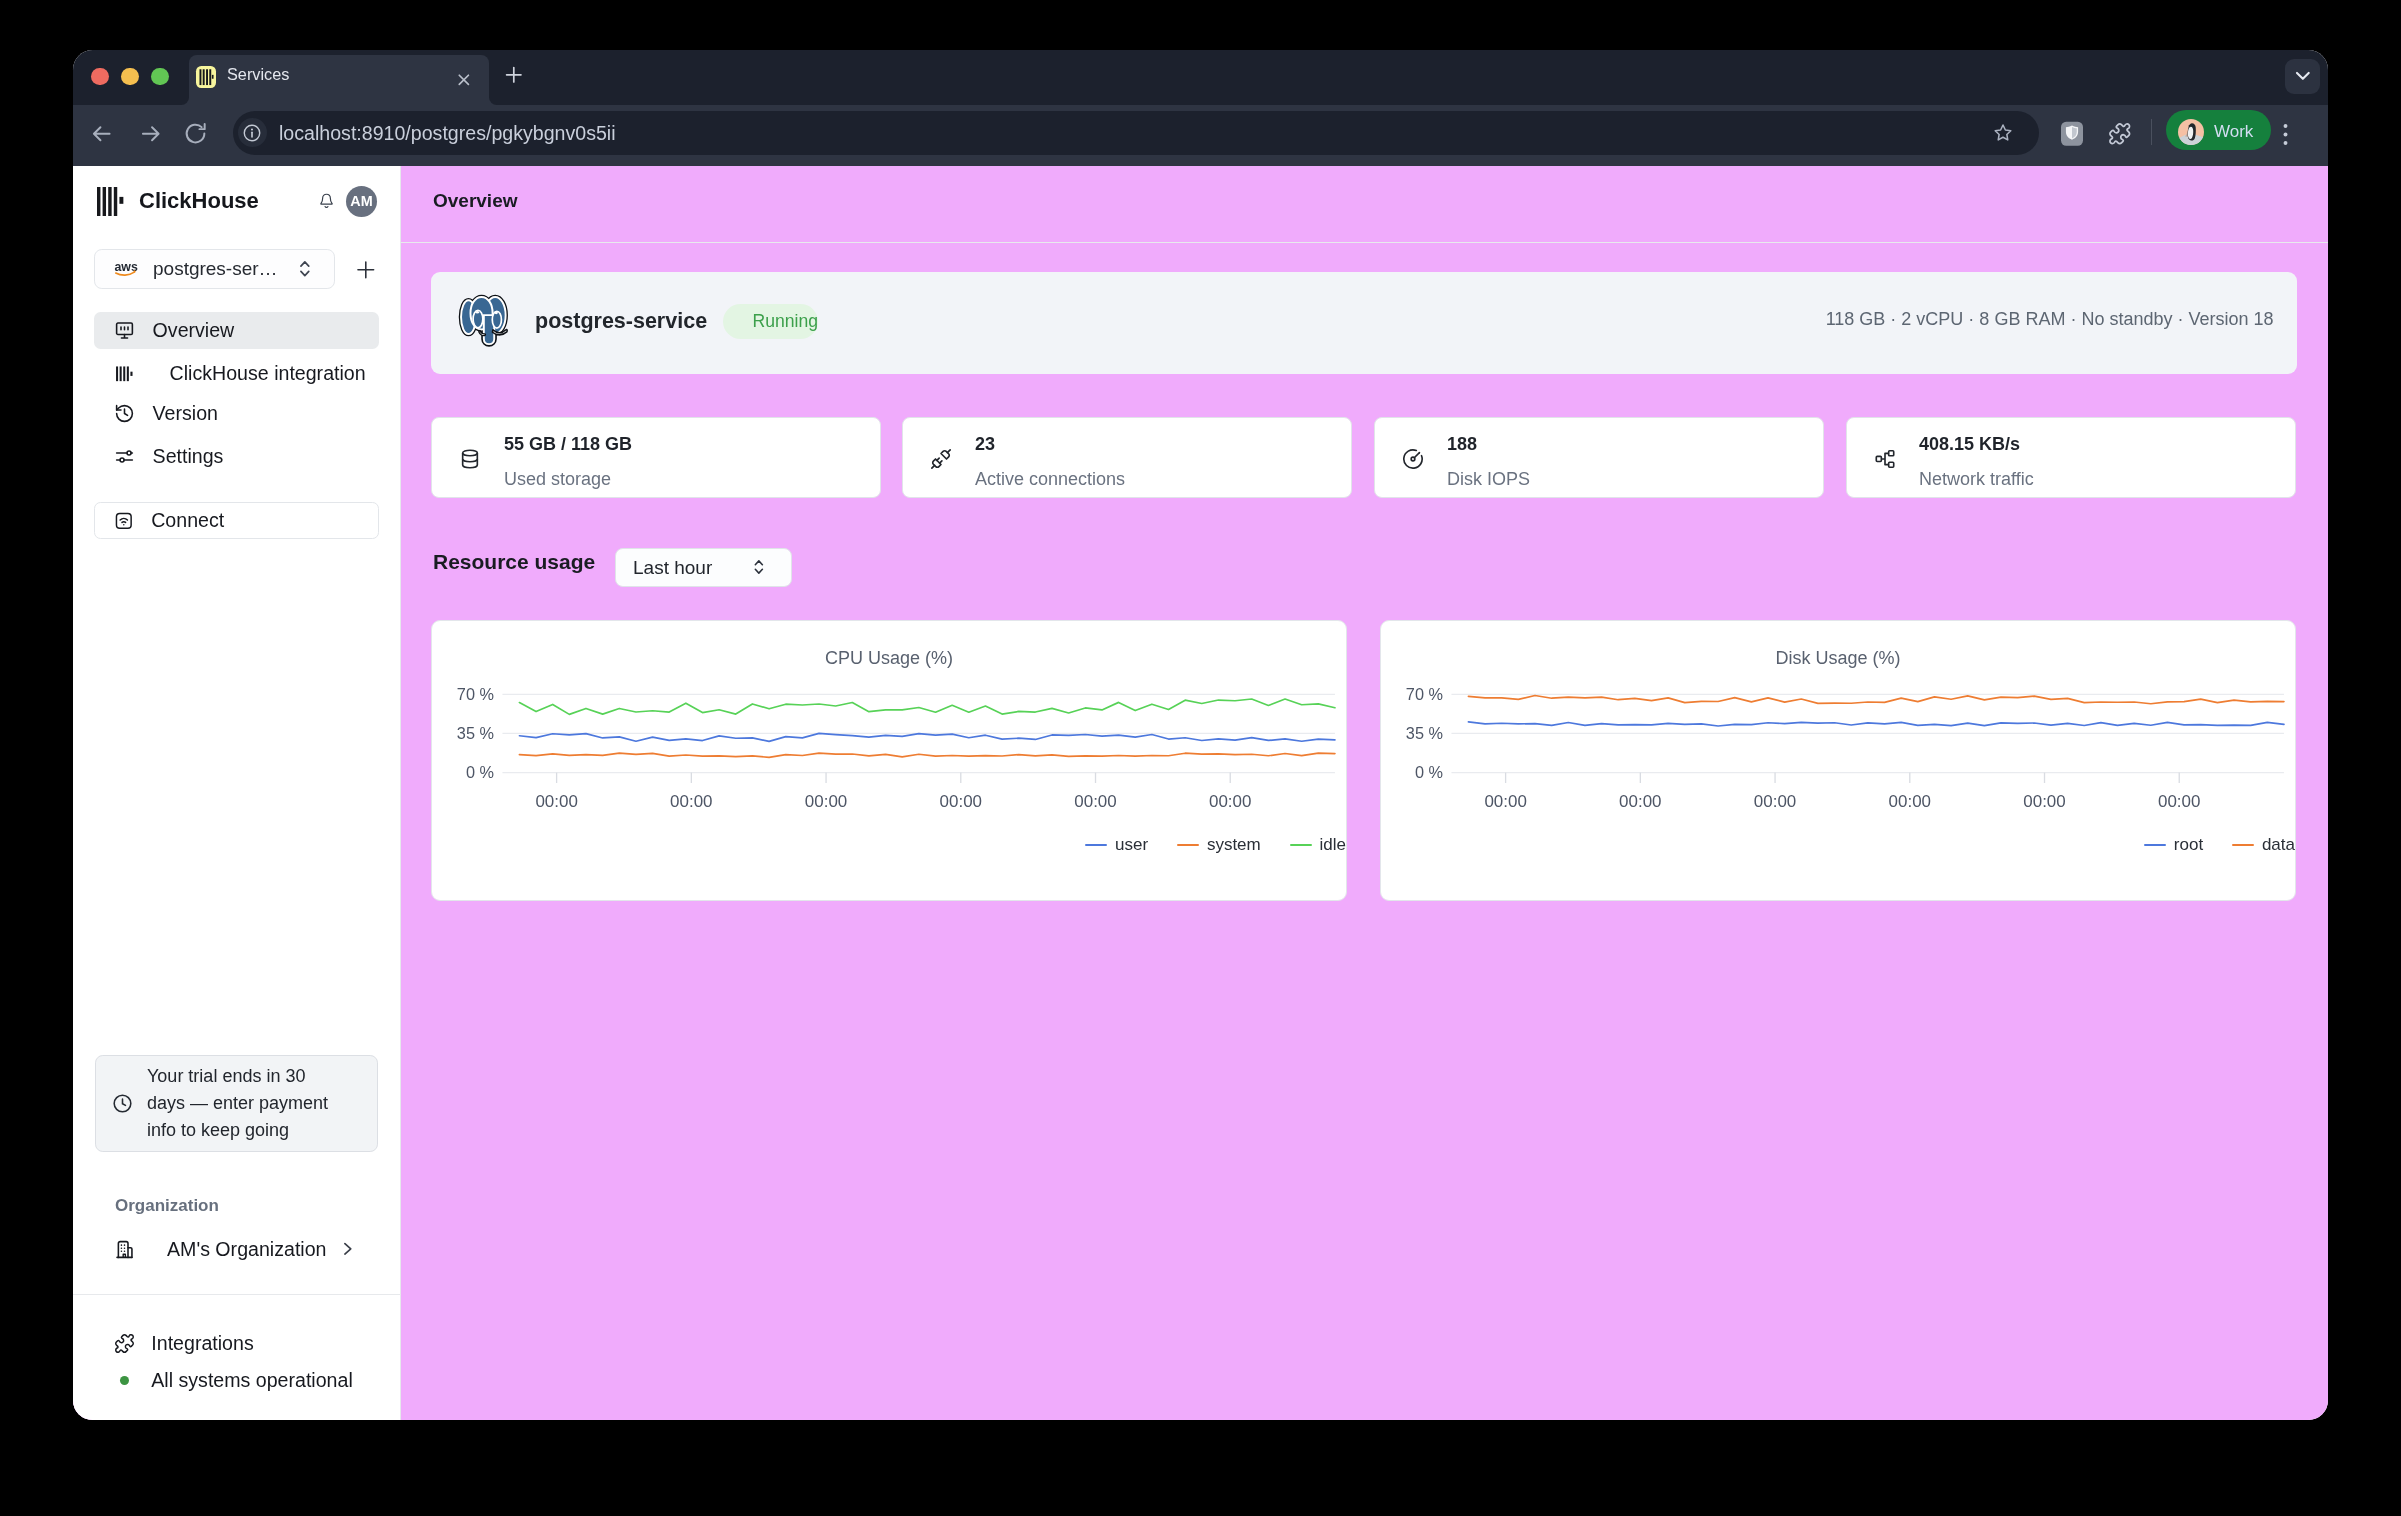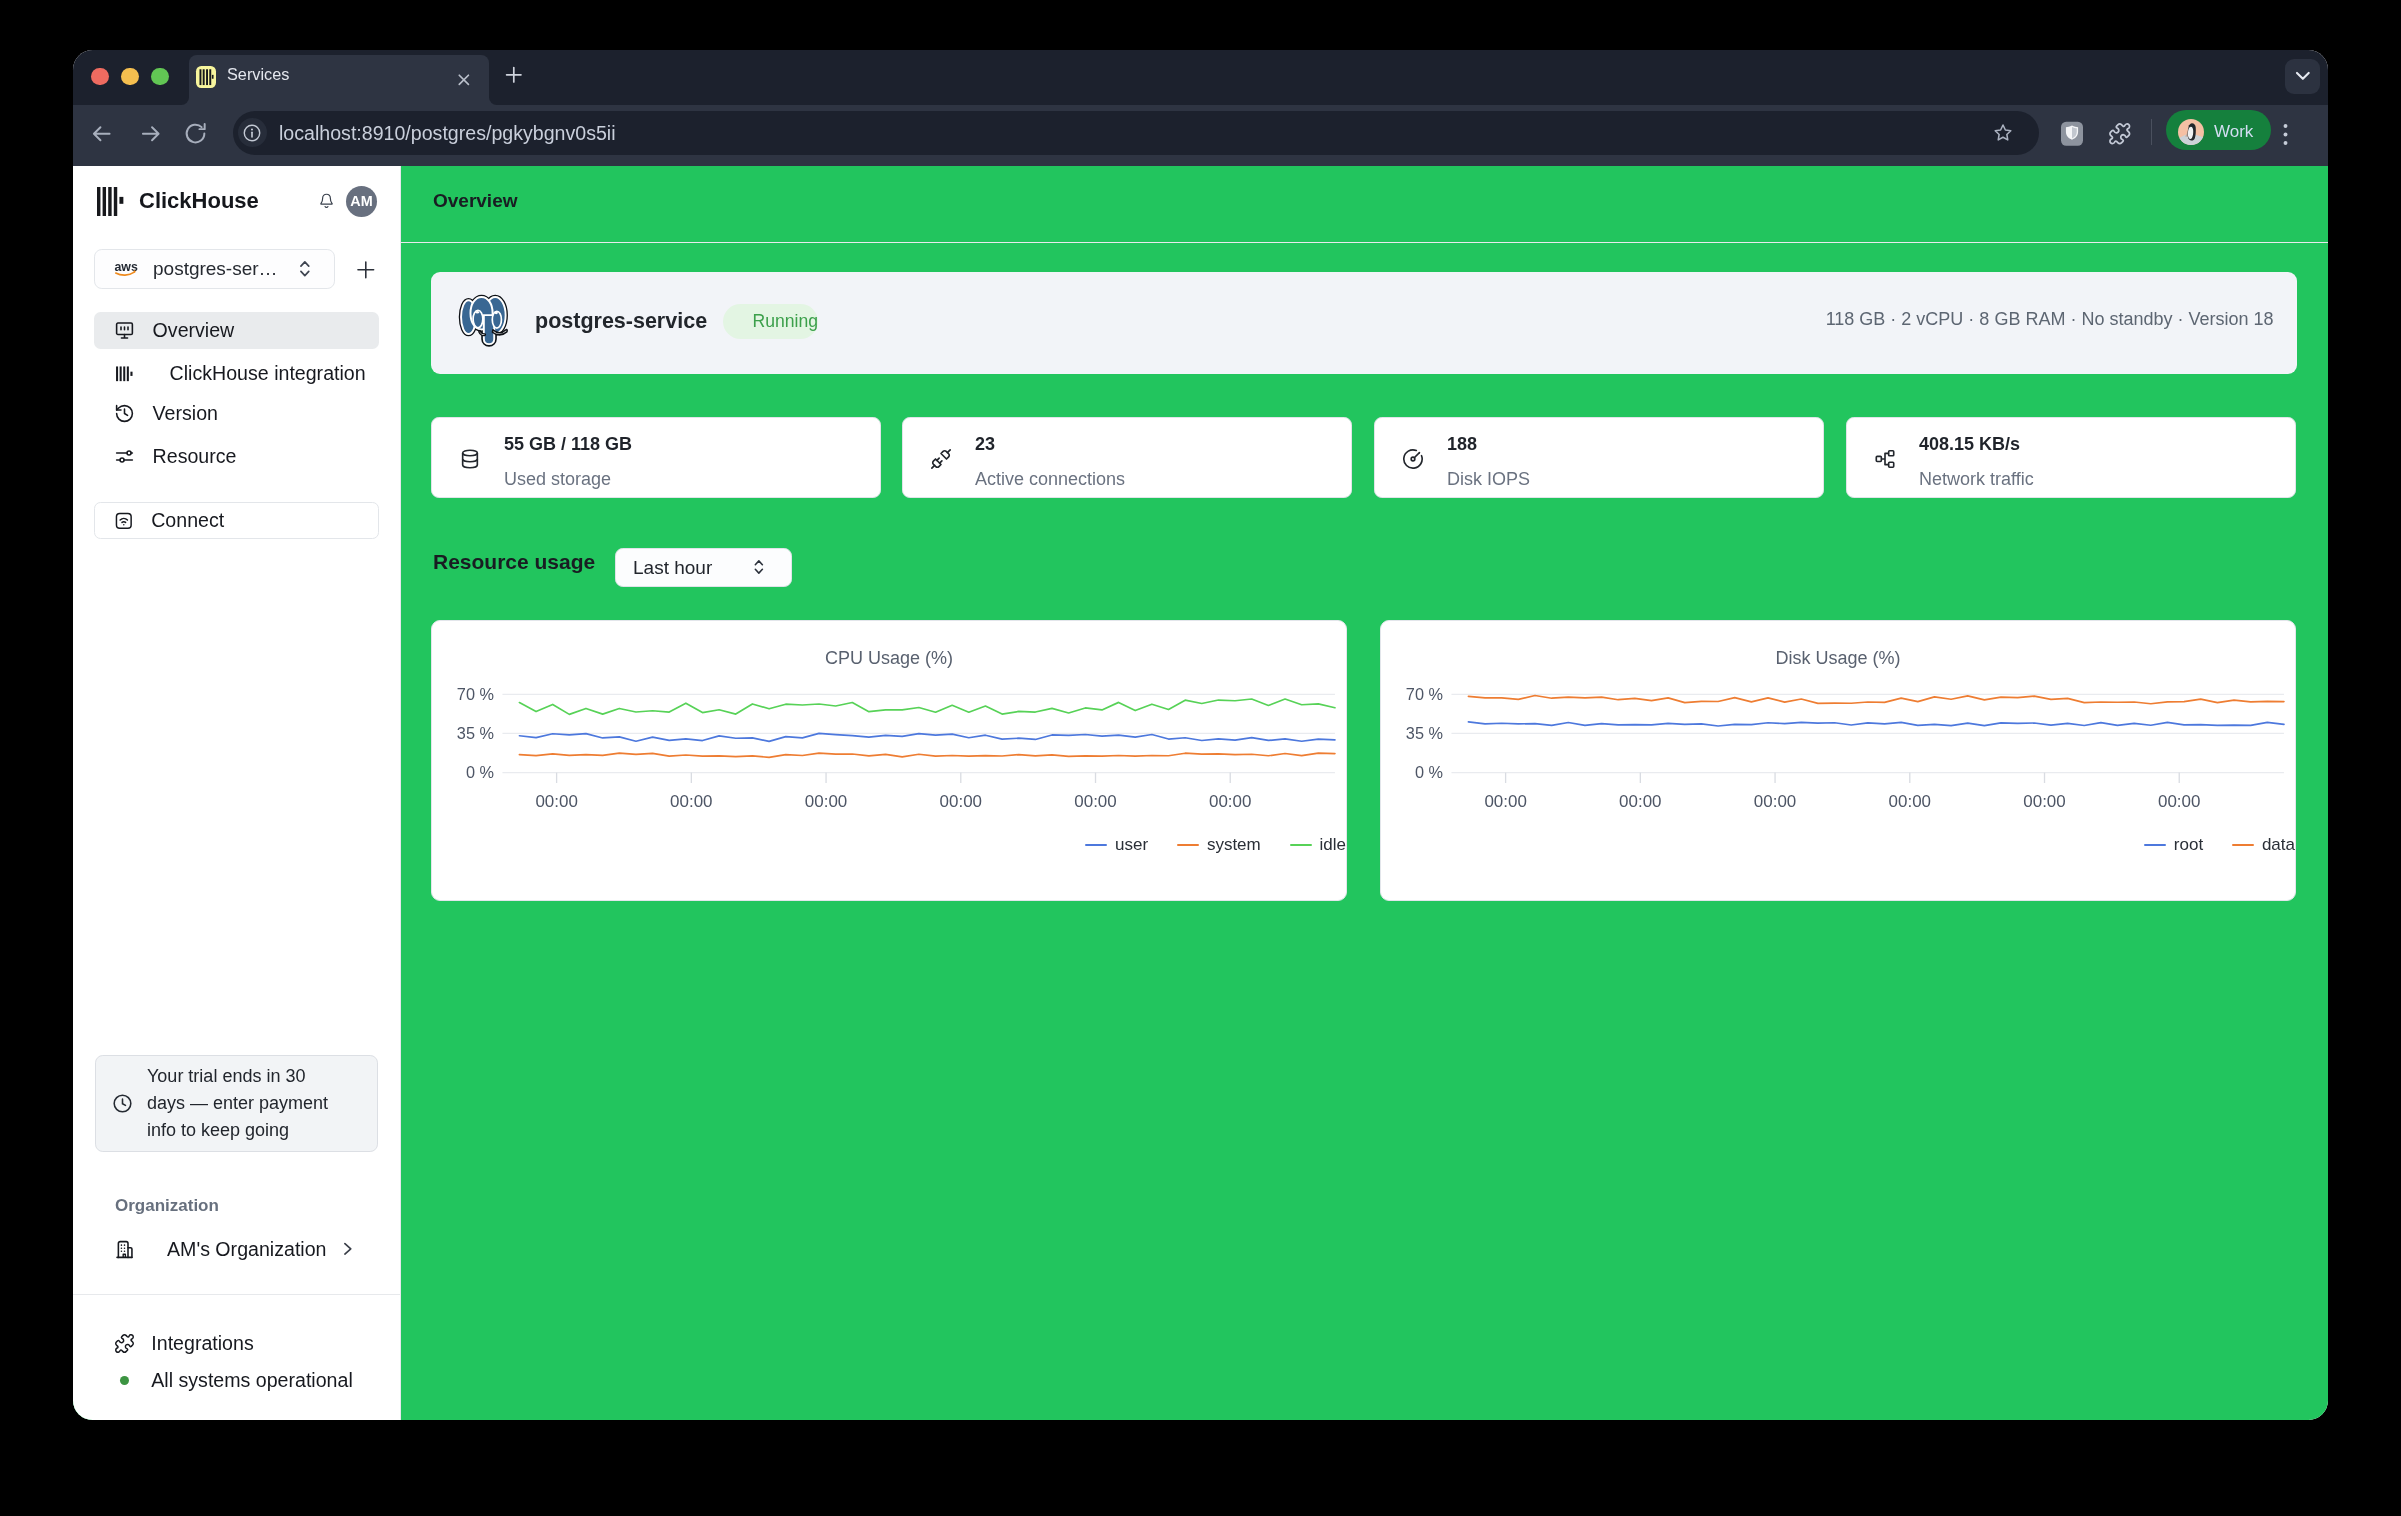--- a/index.html
+++ b/index.html
@@ -10,21 +10,21 @@
 .tl { position:absolute; width:17.6px; height:17.6px; border-radius:50%; top:17.6px; }
 #tab { position:absolute; left:116px; top:5.2px; width:300px; height:50px; background:#2e3442; border-radius:7.8px 7.8px 0 0; }
 #tab .fav { position:absolute; left:6.5px; top:10.4px; width:20px; height:22px; border-radius:5.2px; background:#f7f59d; }
 #tab .title { position:absolute; left:38px; top:0; height:39px; line-height:39px; font-size:16.3px; color:#e4e7ee; }
 #urlpill { position:absolute; left:160px; top:5.9px; width:1806px; height:44px; border-radius:22px; background:#1c212d; }
 #urlpill .infobg { position:absolute; left:4.9px; top:7.5px; width:29px; height:29px; border-radius:50%; background:#272d3a; }
 #urlpill .url { position:absolute; left:46px; top:0; height:44px; line-height:44px; font-size:19.6px; color:#c9cfdb; }
 #chevbtn { position:absolute; left:2212px; top:8.5px; width:35px; height:35px; border-radius:9px; background:#2c3240; }
 #workchip { position:absolute; left:2093px; top:5.2px; width:105px; height:40px; border-radius:22px; background:#15803d; }
 #workchip .txt { position:absolute; left:48px; top:0; height:44px; line-height:44px; font-size:17px; color:#d3ddf2; }
-#content { position:absolute; left:0; top:116px; width:2255px; height:1255px; background:#22c55e; }
+#content { position:absolute; left:0; top:116px; width:2255px; height:1255px; background:#f0abfc; }
 #sidebar { position:absolute; left:0; top:0; width:328px; height:1255px; background:#fff; border-right:1.3px solid #e6e8ec; }
 .navtxt { font-size:19.6px; color:#17191f; }
 .row { position:absolute; display:flex; align-items:center; }
 #herocard { position:absolute; left:358px; top:106px; width:1866px; height:102px; border-radius:9px; background:#f2f4f8; }
 .statcard { position:absolute; top:251px; width:450px; height:81px; border-radius:7.8px; border:1.3px solid #e1e4e9; background:#fff; }
 .statcard .val { position:absolute; left:72px; top:15.7px; font-size:18px; font-weight:700; color:#1f232a; }
 .statcard .lab { position:absolute; left:72px; top:51px; font-size:18px; color:#6a7280; }
 .statcard svg { position:absolute; left:27px; top:30px; }
 .chartcard { position:absolute; top:454px; width:916px; height:281px; border-radius:9px; border:1.3px solid #e3e6eb; background:#fff; }
 .ctitle { position:absolute; top:27px; width:100%; text-align:center; font-size:18px; color:#59616f; }
@@ -184,21 +184,21 @@
       <path d="M12 7v5l3.5 2.2"></path>
     </svg>
     <div class="navtxt">Version</div>
   </div>
   <div class="row" style="left:41px; top:272px; height:37px; gap:17.6px;">
     <svg width="21" height="21" viewBox="0 0 24 24" fill="none" stroke="#17191f" stroke-width="1.8" stroke-linecap="round">
       <path d="M3 8 h12 M19.5 8 H21 M3 16 h4 M11.5 16 H21"></path>
       <circle cx="17.2" cy="8" r="2.3"></circle>
       <circle cx="9.2" cy="16" r="2.3"></circle>
     </svg>
-    <div class="navtxt">Resource</div>
+    <div class="navtxt">Settings</div>
   </div>
 
   <div class="abs" style="left:21px; top:336px; width:285px; height:37px; border-radius:6.5px; border:1.3px solid #e3e6ea;"></div>
   <div class="row" style="left:41px; top:336px; height:37px; gap:17.6px;">
     <svg width="19.6" height="19.6" viewBox="0 0 24 24" fill="none" stroke="#17191f" stroke-width="1.8" stroke-linecap="round" stroke-linejoin="round">
       <rect x="3" y="3" width="18" height="18" rx="4"></rect>
       <path d="M7.5 11 a6.5 6.5 0 0 1 9 0 M9.8 14 a3.4 3.4 0 0 1 4.4 0"></path>
       <circle cx="12" cy="16.8" r="0.9" fill="#17191f" stroke="none"></circle>
     </svg>
     <div class="navtxt">Connect</div>

